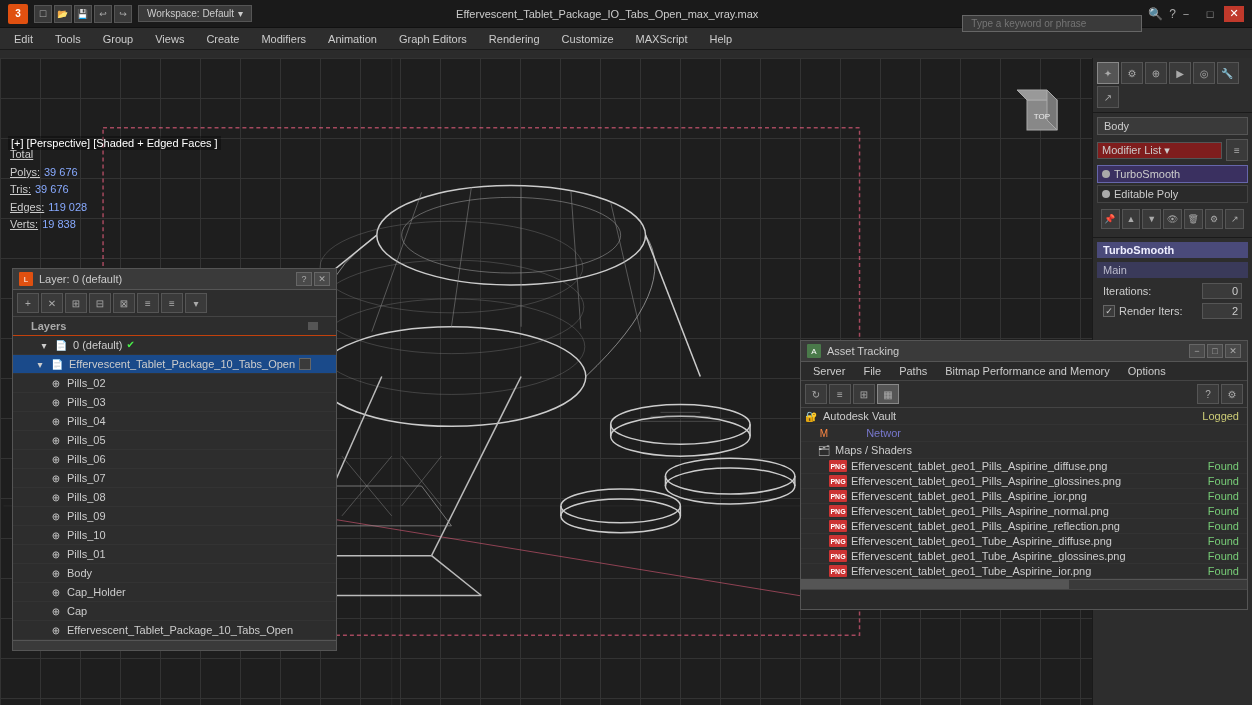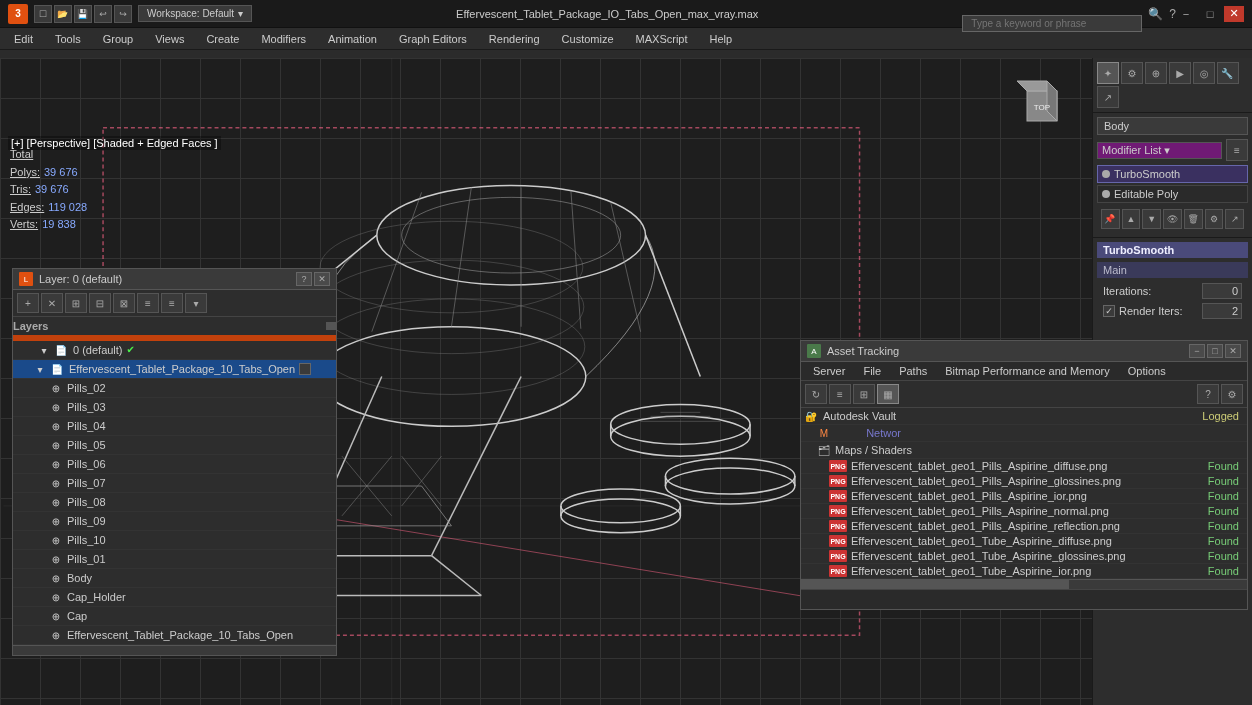--- a/index.html
+++ b/index.html
@@ -202,21 +202,21 @@
       justify-content: space-between;
     }
     .modifier-list-header {
       display: flex;
       align-items: center;
       gap: 4px;
       margin-bottom: 4px;
     }
     .modifier-select {
       flex: 1;
-      background: #701a75;
+      background: #7f1d1d;
       border: 1px solid #555;
       color: #ccc;
       padding: 1px 4px;
       font-size: 11px;
     }
     .modifier-entry {
       display: flex;
       align-items: center;
       gap: 4px;
       padding: 2px 4px;
@@ -311,21 +311,21 @@
       left: 0;
       right: 160px;
       bottom: 0;
       background: #1e1e1e;
       overflow: hidden;
     }
 
     
     .view-cube {
       position: absolute;
-      top: 18px;
+      top: 27px;
       right: 20px;
       width: 60px;
       height: 60px;
       z-index: 5;
     }
 
     
     .grid-overlay {
       position: absolute;
       inset: 0;
@@ -403,24 +403,24 @@
       display: flex;
       align-items: center;
       justify-content: center;
       cursor: pointer;
       font-size: 10px;
       color: #aaa;
     }
     .layers-header {
       display: flex;
       align-items: center;
-      padding: 3px 0;
+      padding: 3px 18px;
       font-size: 11px;
       color: #aaaaaa;
-      border-bottom: 6px solid #c2410c;
+      border-bottom: 1px solid #c2410c;
       font-weight: bold;
     }
     .layers-content {
       max-height: 310px;
       overflow-y: auto;
       overflow-x: hidden;
     }
     .layer-row {
       display: flex;
       align-items: center;

